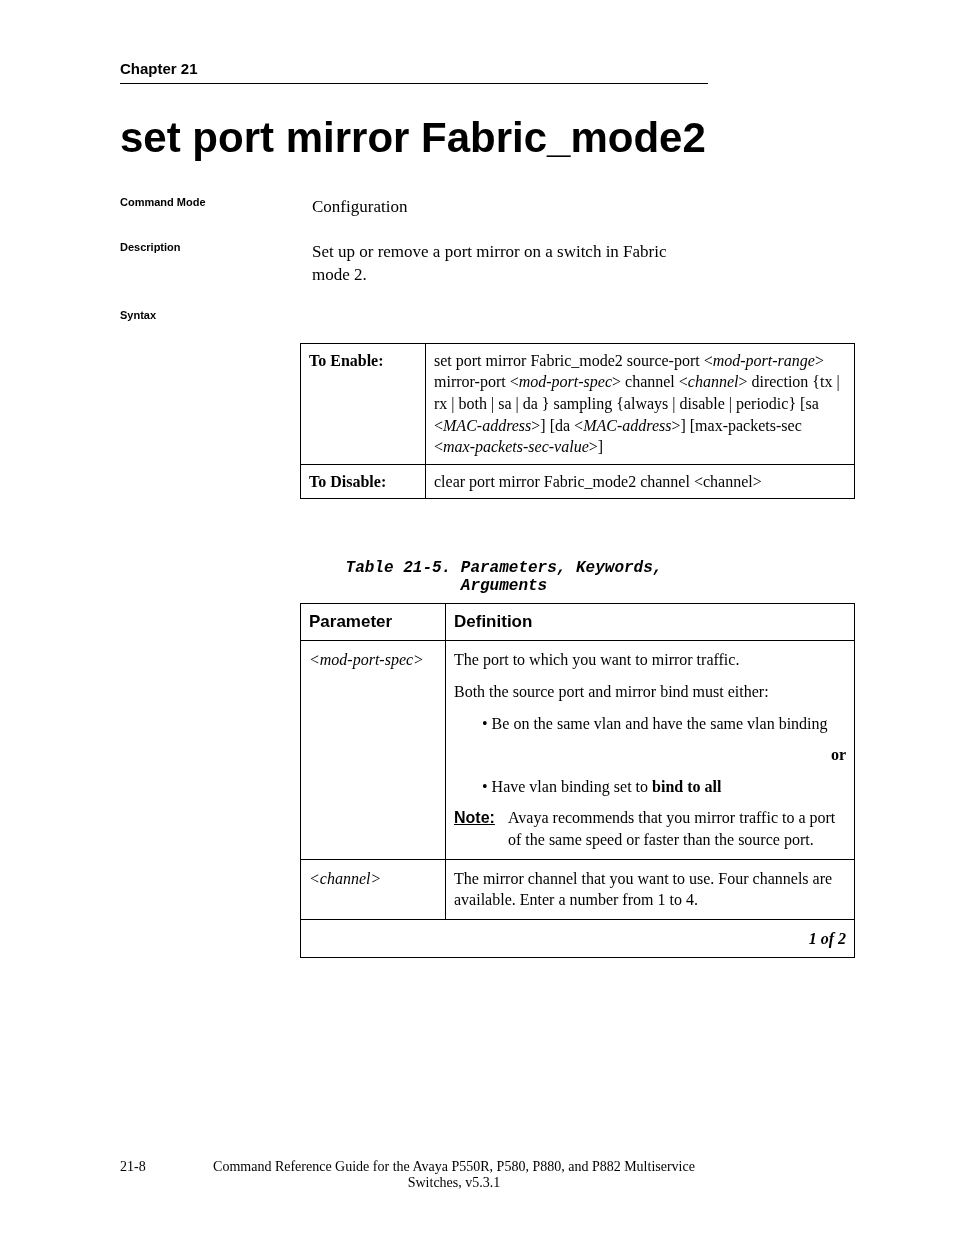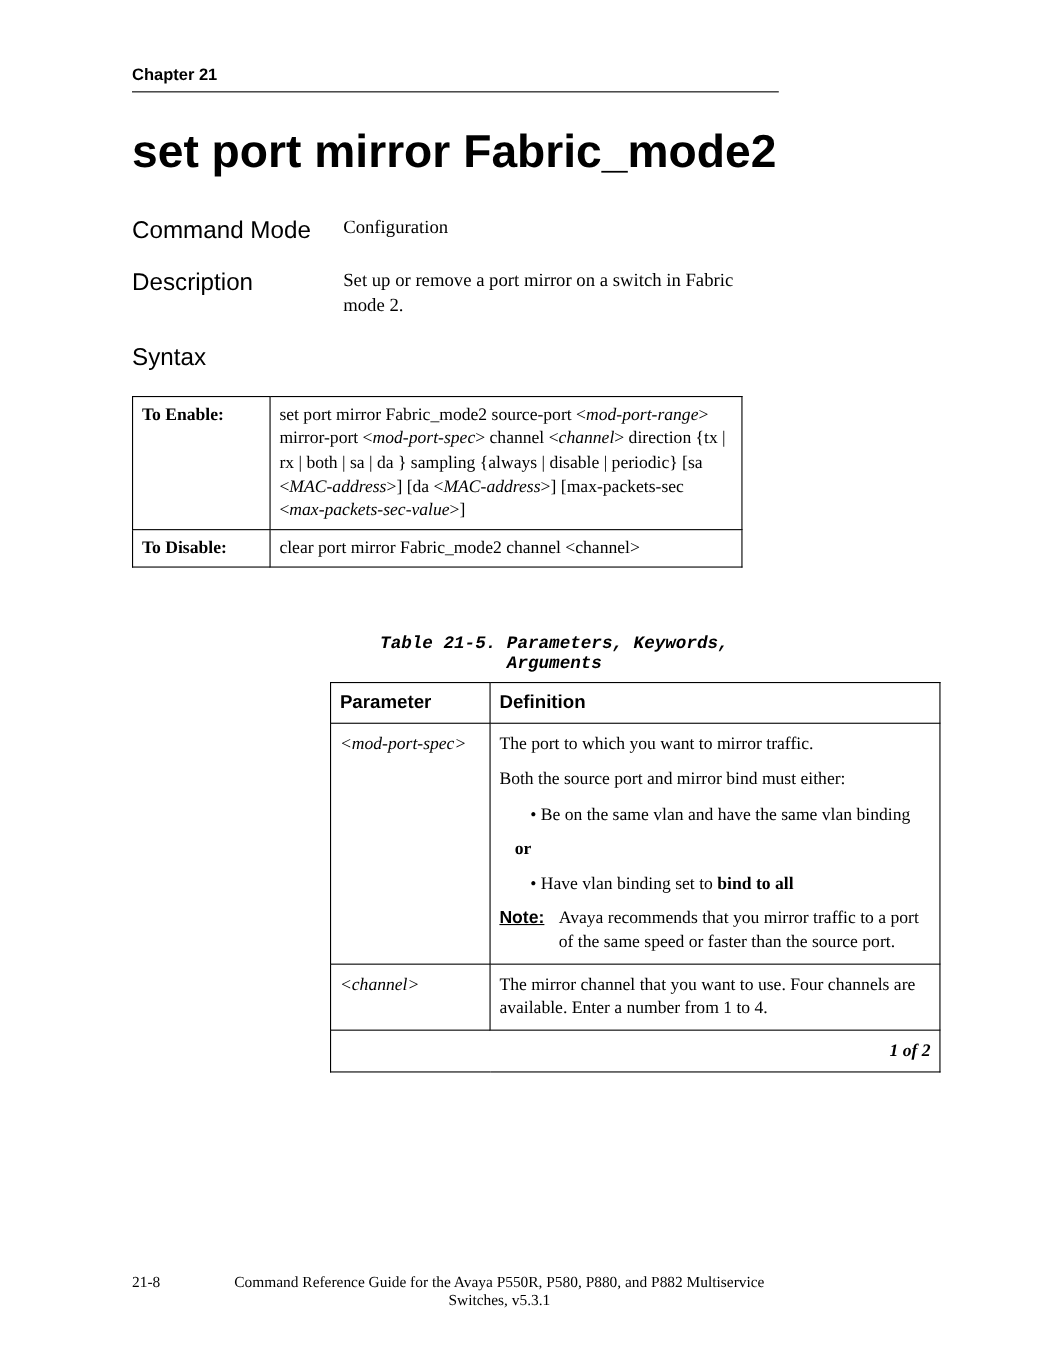--- a/index.html
+++ b/index.html
@@ -34,29 +34,30 @@
     margin: 0 0 34px 0;
   }
   .row {
     display: flex;
     margin-bottom: 22px;
   }
   .label-col {
     width: 192px;
     flex: 0 0 192px;
     font-family: Arial, Helvetica, sans-serif;
-    font-weight: normal;
-    font-size: 22px;
+    font-weight: bold;
+    font-size: 11px;
   }
   .value-col {
     flex: 1;
     font-size: 17px;
     line-height: 1.35;
   }
   .syntax-table-wrap {
+    margin-left: 180px;
     margin-top: 16px;
     margin-bottom: 60px;
   }
   table.syntax {
     border-collapse: collapse;
     width: 555px;
   }
   table.syntax td {
     border: 1px solid #000;
     padding: 6px 8px;
@@ -110,20 +111,21 @@
     padding-left: 28px;
     margin: 0 0 10px 0;
   }
   .bullet::before {
     content: "• ";
   }
   .sub-or {
     font-weight: bold;
     padding-left: 14px;
     margin: 0 0 10px 0;
+    text-align: right;
   }
   .note-line { display:flex; }
   .note-label {
     font-family: Arial, Helvetica, sans-serif;
     font-weight: bold;
     width: 50px;
     flex: 0 0 50px;
     text-decoration: underline;
   }
   .note-body { flex: 1; padding-left:4px; }

